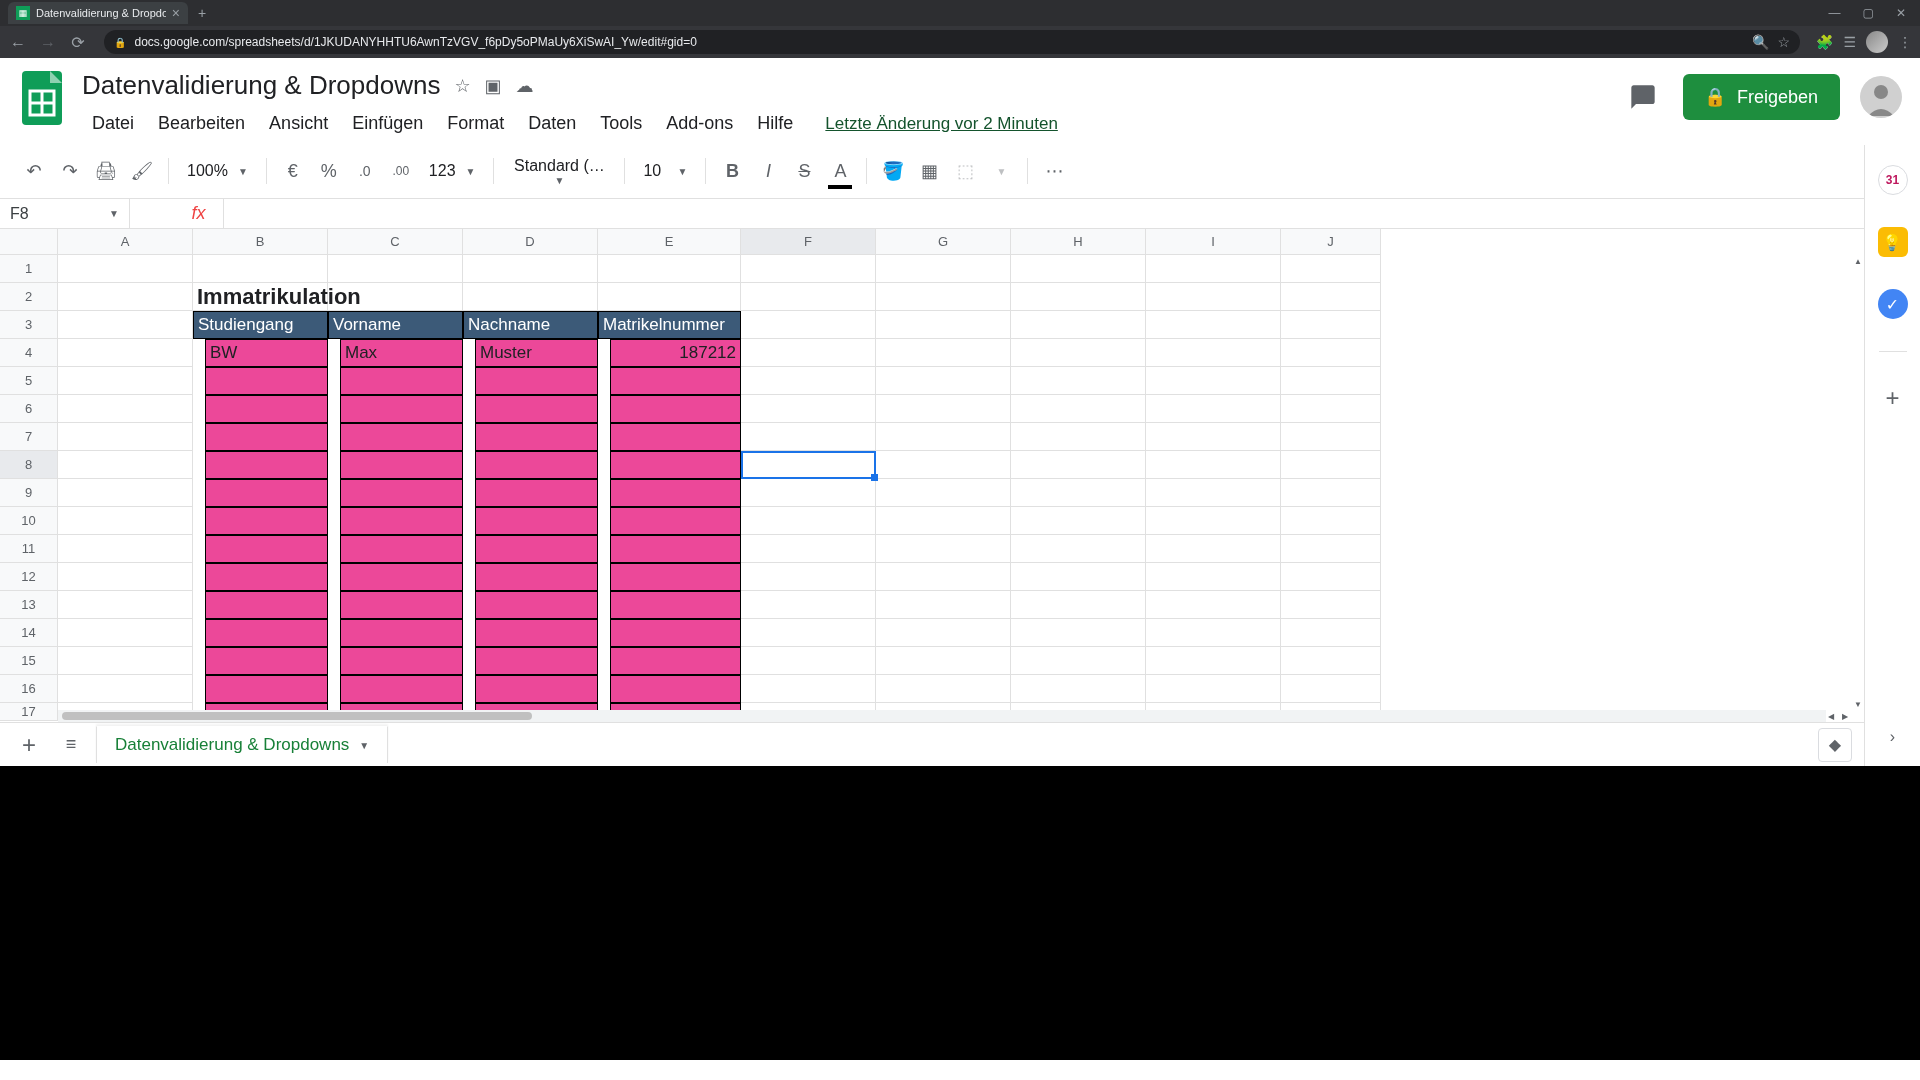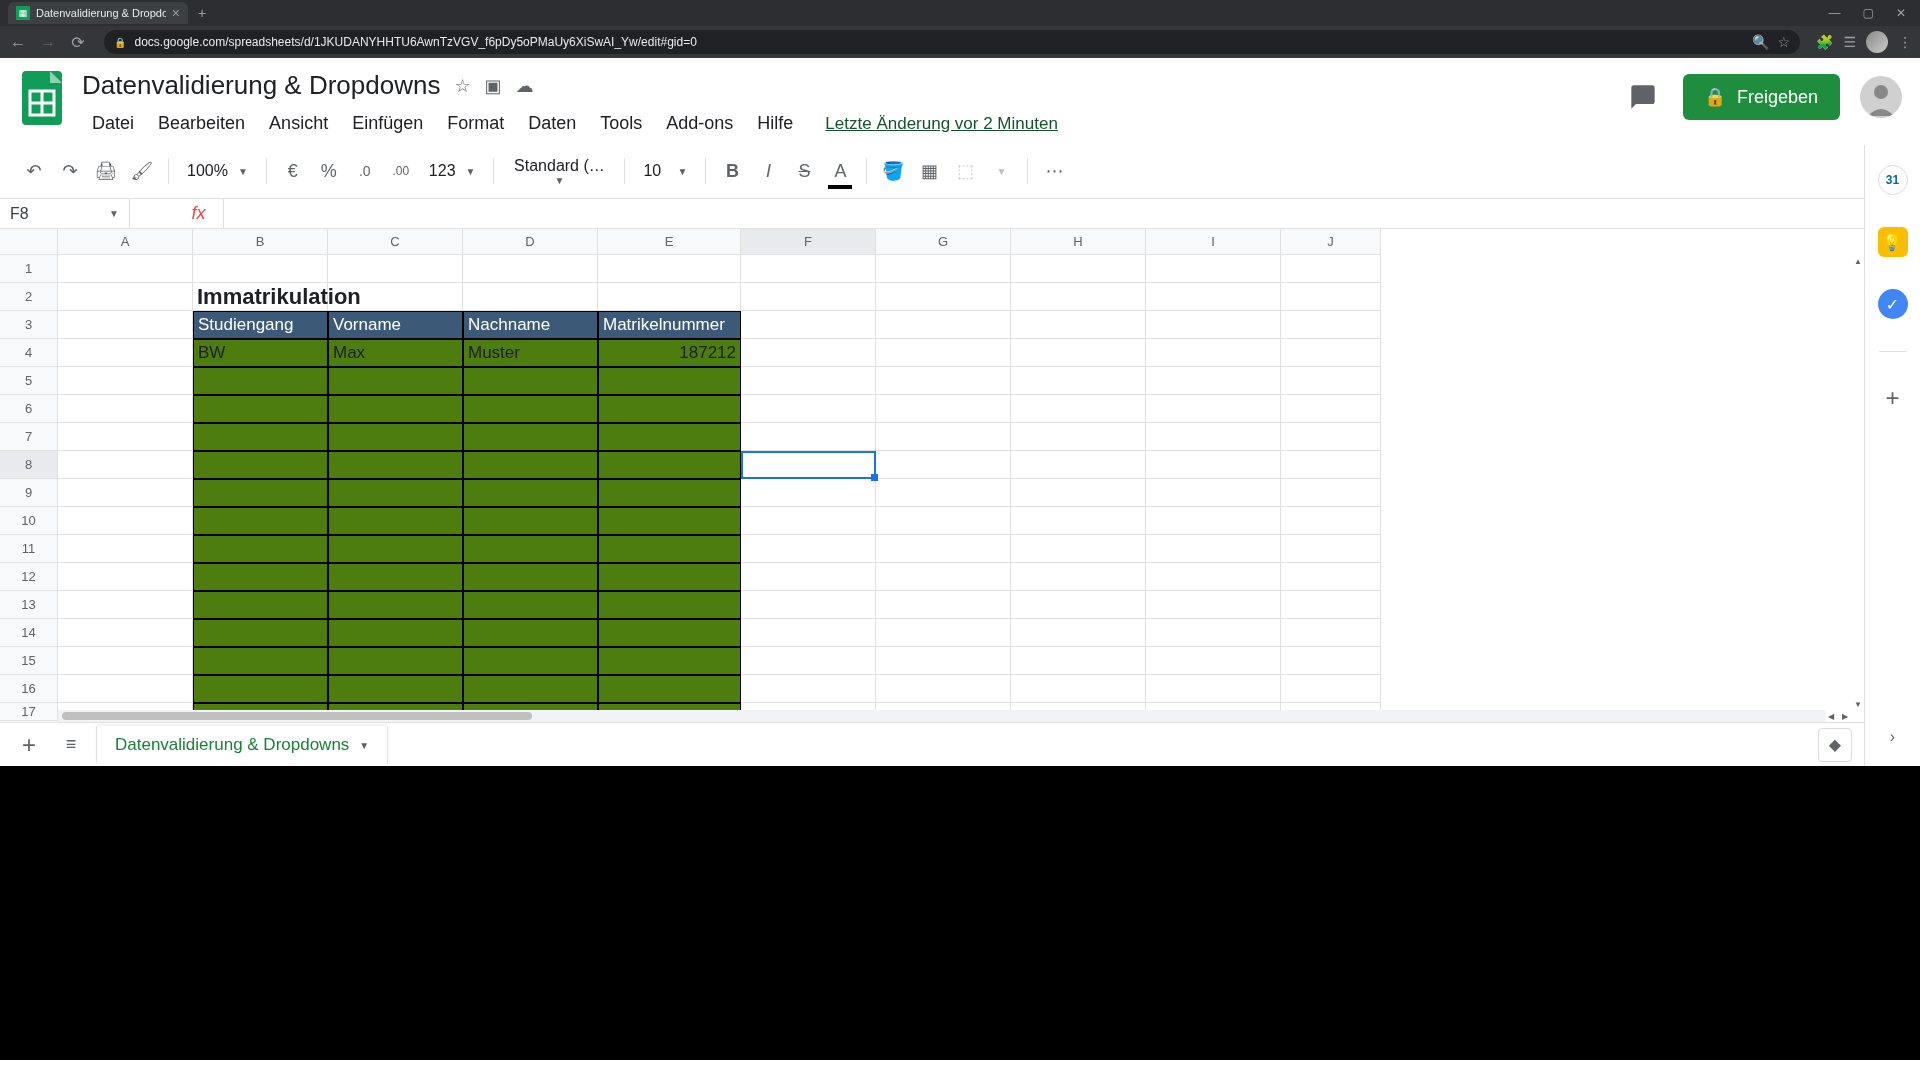--- a/index.html
+++ b/index.html
@@ -56,39 +56,39 @@
 
 .formula-row { display: flex; align-items: center; height: 30px; border-bottom: 1px solid #e0e0e0; gap: 44px; }
 .name-box { width: 130px; padding: 0 10px; font-size: 16px; color: #3c4043; display: flex; align-items: center; justify-content: space-between; border-right: 1px solid #e0e0e0; height: 100%; }
 .fx-label { width: 50px; display: flex; align-items: center; justify-content: center; color: #ef4444; font-style: italic; font-size: 18px; border-right: 1px solid #e0e0e0; height: 100%; }
 .formula-input { flex: 1; padding: 0 8px; border: none; outline: none; font-size: 14px; height: 100%; }
 
 
 .sheet-area { display: flex; height: 493px; position: relative; }
 .right-sidebar { width: 56px; border-left: 1px solid #e0e0e0; display: flex; flex-direction: column; align-items: center; padding-top: 20px; gap: 32px; position: absolute; right: 0; top: -84px; bottom: -44px; background: #fff; }
 .side-icon { width: 30px; height: 30px; display: flex; align-items: center; justify-content: center; cursor: pointer; border-radius: 50%; font-size: 16px; }
-.cal-icon { background: #fff; color: #0369a1; border: 1px solid #dadce0; font-size: 12px; font-weight: bold; }
+.cal-icon { background: #fff; color: #be185d; border: 1px solid #dadce0; font-size: 12px; font-weight: bold; }
 .keep-icon { background: #fbbc04; color: #fff; border-radius: 6px; }
 .tasks-icon { background: #4285f4; color: #fff; }
 .side-sep { width: 28px; height: 1px; background: #e0e0e0; }
 .side-plus { color: #5f6368; font-size: 24px; cursor: pointer; }
 .side-expand { position: absolute; bottom: 20px; color: #5f6368; cursor: pointer; }
 
 .grid-wrap { flex: 1; overflow: hidden; position: relative; margin-right: 56px; }
 .grid { display: grid; grid-template-columns: 58px 135px 135px 135px 135px 143px 135px 135px 135px 135px 100px; }
 .corner-cell { background: #f8f9fa; border-right: 1px solid #e0e0e0; border-bottom: 1px solid #e0e0e0; height: 26px; }
 .col-header { background: #f8f9fa; border-right: 1px solid #e0e0e0; border-bottom: 1px solid #e0e0e0; height: 26px; display: flex; align-items: center; justify-content: center; font-size: 13px; color: #5f6368; cursor: pointer; }
 .row-header { background: #f8f9fa; border-right: 1px solid #e0e0e0; border-bottom: 1px solid #e0e0e0; display: flex; align-items: center; justify-content: center; font-size: 13px; color: #5f6368; cursor: pointer; height: 28px; }
 .cell { border-right: 1px solid #e0e0e0; border-bottom: 1px solid #e0e0e0; height: 28px; padding: 0 4px; display: flex; align-items: center; font-size: 17px; color: #202124; cursor: cell; position: relative; }
 .row-header.sel { background: #e8eaed; }
 .col-header.sel { background: #e8eaed; }
 
 .table-title { font-weight: bold; font-size: 22px; }
 .table-header { background: #3c5a78; color: #fff; border: 1px solid #000; font-size: 17px; }
-.table-body { background: #4d7c0f; border: 1px solid #000; }
+.table-body { background: #ec4899; border: 1px solid #000; margin-left: 12px; }
 .num-cell { justify-content: flex-end; }
 
 .selected-cell { border: 2px solid #1a73e8; position: relative; z-index: 2; }
 .selected-cell::after { content: ''; position: absolute; right: -4px; bottom: -4px; width: 7px; height: 7px; background: #1a73e8; }
 
 .hscroll { position: absolute; bottom: 0; left: 58px; right: 38px; height: 12px; background: #f1f3f4; }
 .hscroll-thumb { position: absolute; left: 4px; width: 470px; top: 2px; height: 8px; background: #c0c0c0; border-radius: 4px; }
 .vscroll { position: absolute; right: 0; top: 26px; bottom: 12px; width: 12px; }
 .vscroll-up, .vscroll-down { height: 12px; display: flex; align-items: center; justify-content: center; font-size: 8px; color: #5f6368; cursor: pointer; }
 .hscroll-nav { position: absolute; bottom: 0; right: 12px; display: flex; }

